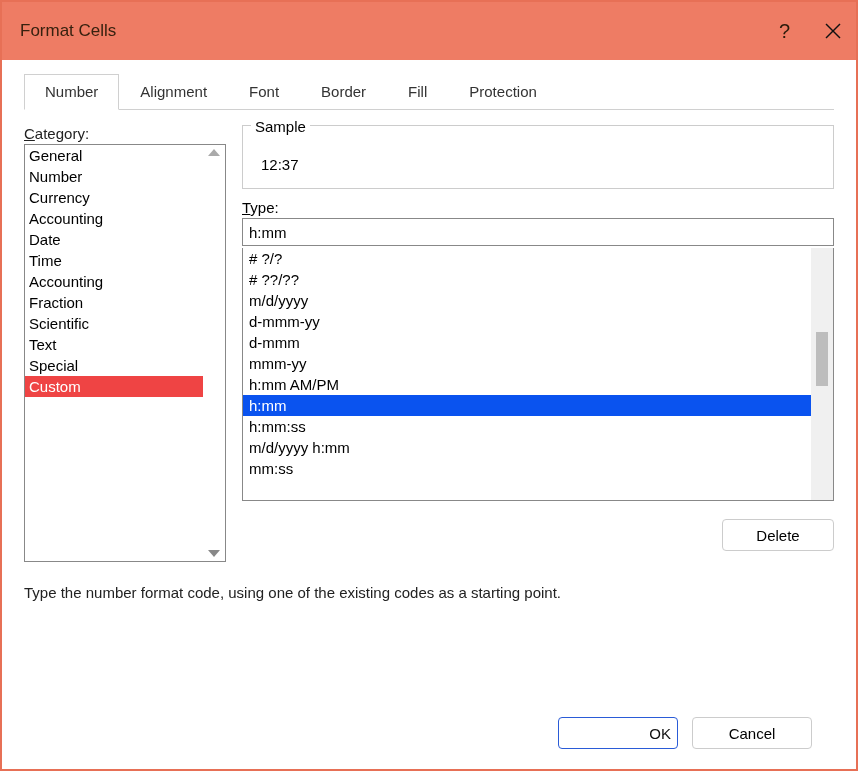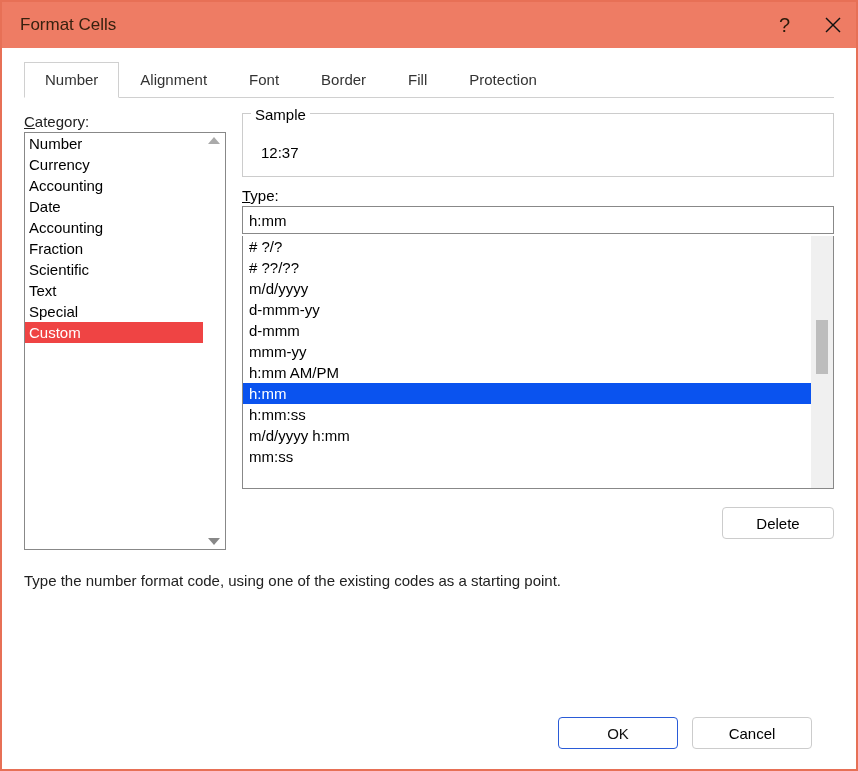--- a/index.html
+++ b/index.html
@@ -5,21 +5,21 @@
   * { box-sizing: border-box; font-family: "Segoe UI", Arial, sans-serif; }
   body { margin:0; padding:0; background:#fff; }
   .window {
     width:858px; height:771px;
     border:2px solid #e77056;
     background:#fff;
     display:flex; flex-direction:column;
     position:relative;
   }
   .titlebar {
-    height:46px; background:#ee7c64;
+    height:58px; background:#ee7c64;
     display:flex; align-items:center;
     padding:0 12px;
     color:#3a220e;
   }
   .titlebar .title {
     font-size:17px; color:#37210f; font-weight:400;
     flex:0 0 auto; margin-left:6px;
   }
   .titlebar .spacer { flex:1; }
   .titlebar .help {
@@ -120,21 +120,21 @@
   .btn {
     min-width:112px; height:32px; font-size:15px;
     background:#fff; border:1px solid #ccc; cursor:pointer;
     border-radius:4px;
   }
   .hint { font-size:15px; color:#222; margin-top:22px; }
   .footer {
     display:flex; justify-content:flex-end; gap:14px;
     padding:0 22px 20px 0; margin-top:auto;
   }
-  .btn.primary { border:1px solid #2a5bd7; color:#111; }
+  .btn.primary { border:1px solid #2a5bd7; color:#111;text-align:right; }
   .btn.big { min-width:120px; height:32px; }
   .underline { text-decoration:underline; }
 </style>
 </head>
 <body>
 
 <div class="window">
   <div class="titlebar">
     <div class="title">Format Cells</div>
     <div class="spacer"></div>
@@ -156,24 +156,26 @@
       <div class="tab">Protection</div>
     </div>
   <div class="tabline"></div>
 
   <div class="content">
     <div class="upper">
       <div class="left">
         <div class="left-label"><span class="underline">C</span><span>ategory:</span></div>
         <div class="catbox">
           <ul class="catlist" id="catlist">
+              <li>General</li>
               <li>Number</li>
               <li>Currency</li>
               <li>Accounting</li>
               <li>Date</li>
+              <li>Time</li>
               <li>Accounting</li>
               <li>Fraction</li>
               <li>Scientific</li>
               <li>Text</li>
               <li>Special</li>
               <li class="sel">Custom</li>
             </ul>
           <div class="cat-scroll">
             <div class="tri up"></div>
             <div class="tri dn"></div>

